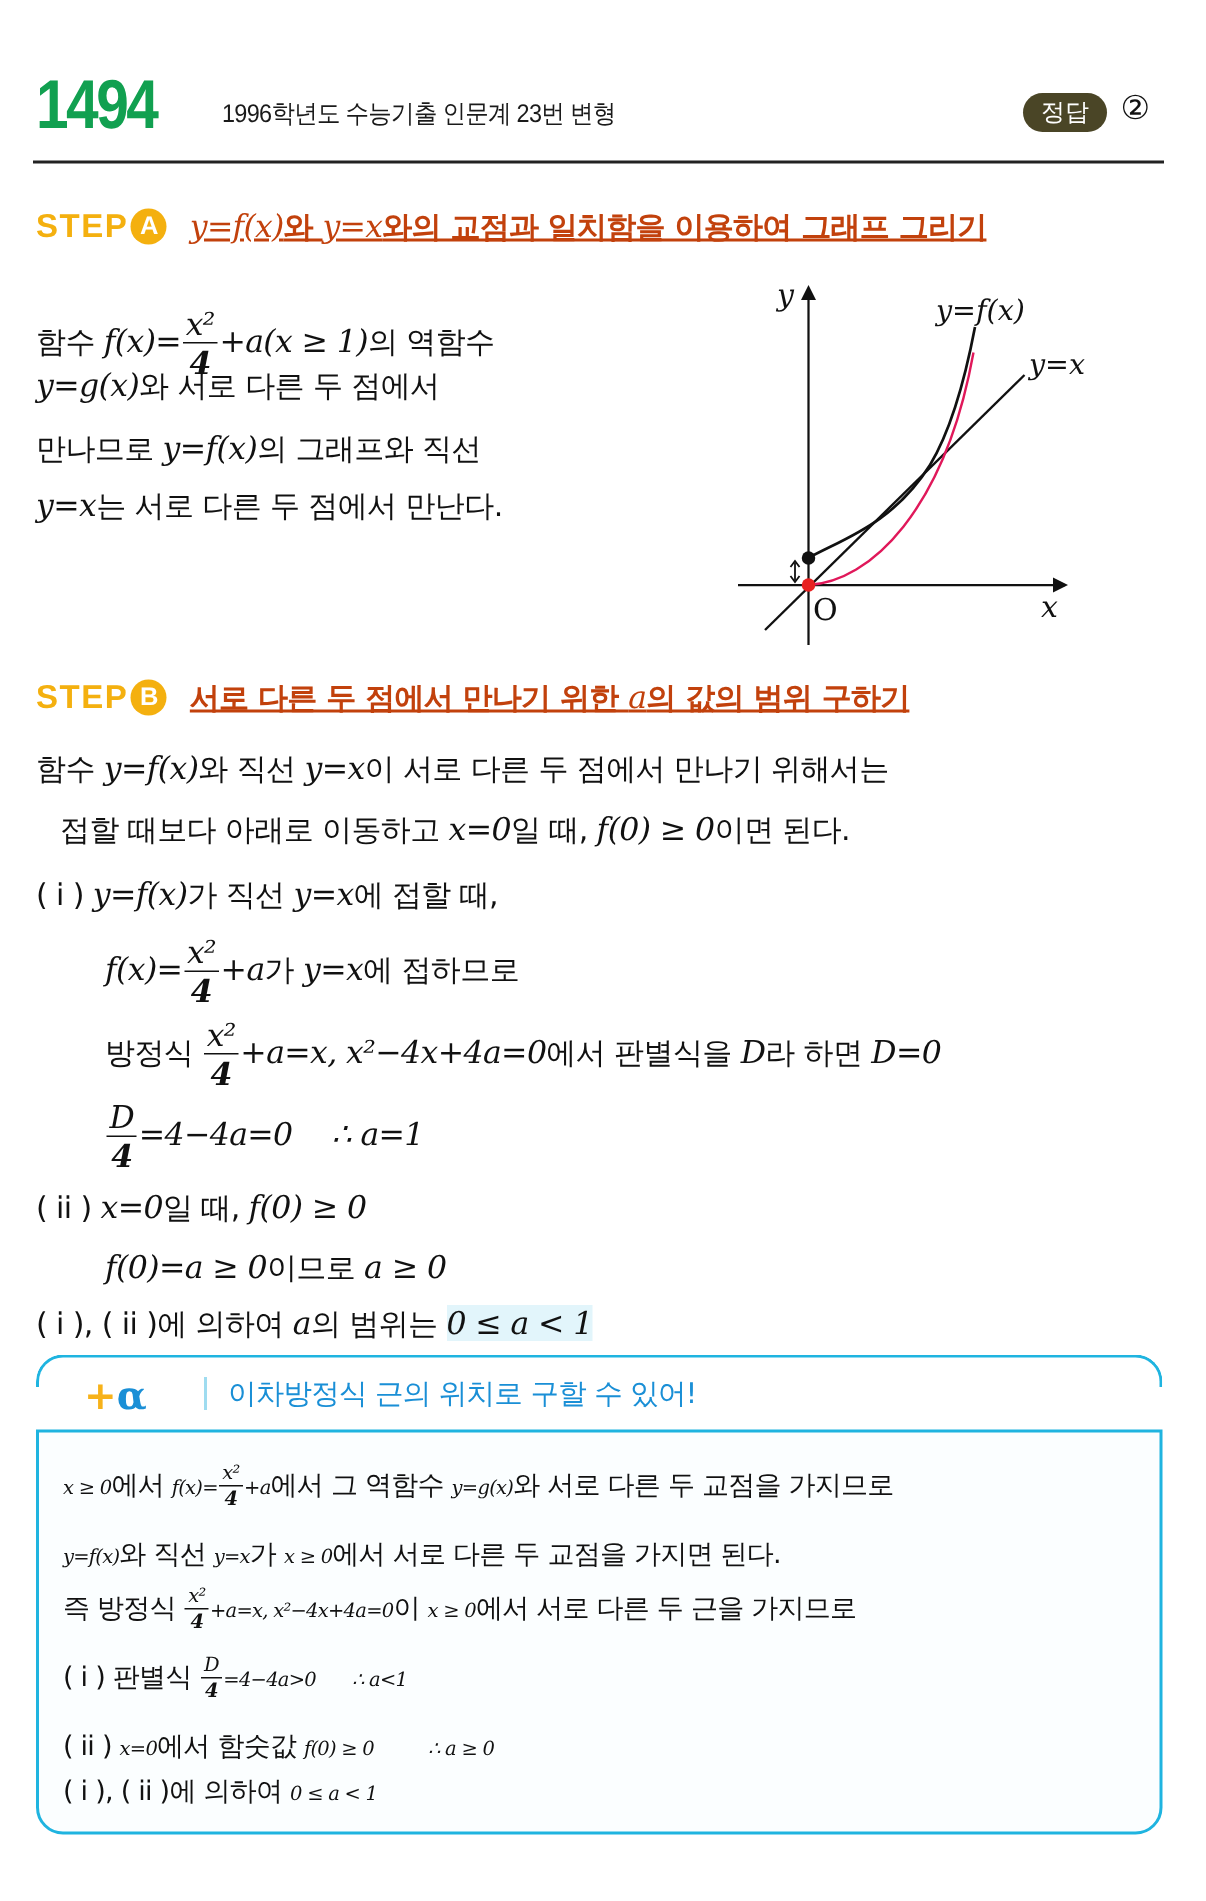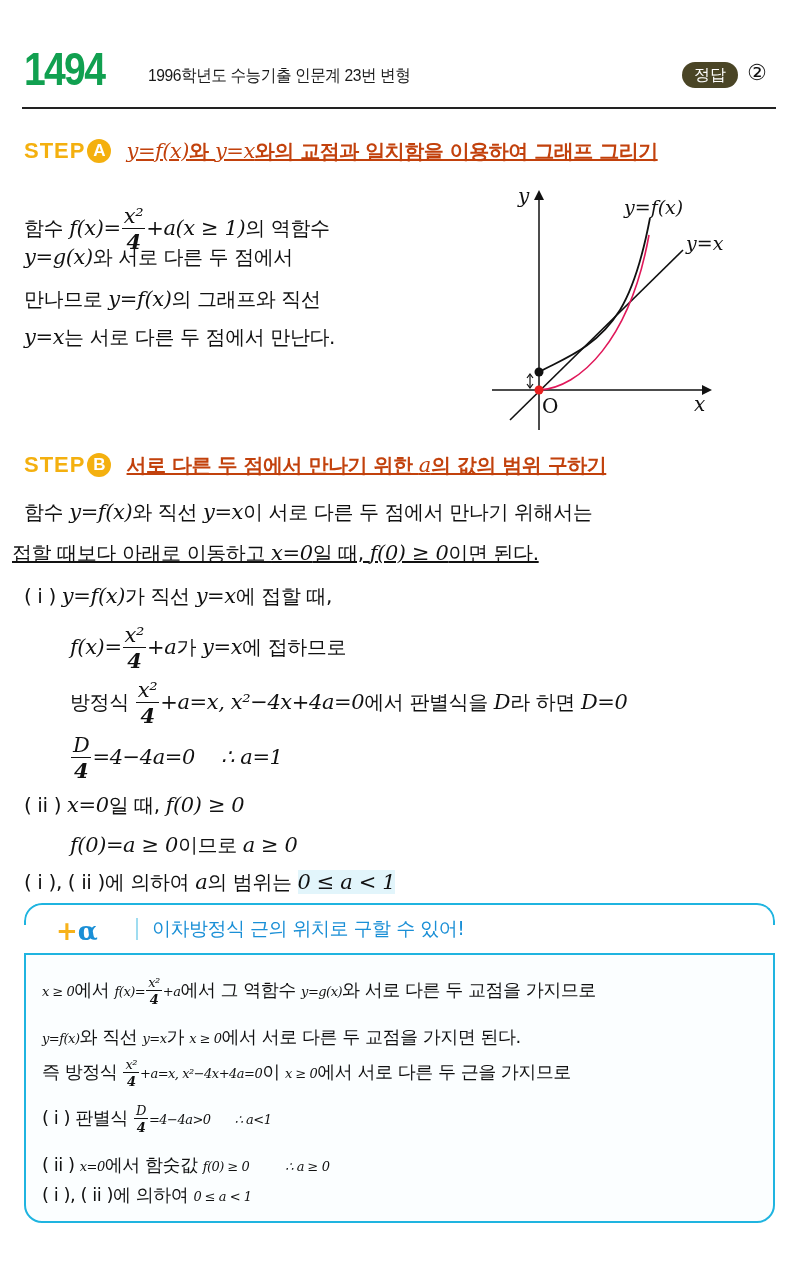--- a/index.html
+++ b/index.html
@@ -123,21 +123,21 @@
 </div>
 
 <div class="abs" style="left:24px; top:452px; white-space:nowrap;">
   <span class="step"><span>STEP</span><span class="step-circle">B</span></span>
   <span class="step-title" style="margin-left:10px;"><span>서로 다른 두 점에서 만나기 위한 </span><span class="m">a</span><span>의 값의 범위 구하기</span></span>
 </div>
 
 <div class="abs body-text" style="left:24px; top:500px;">
   <span>함수 </span><span class="m">y=f(x)</span><span>와 직선 </span><span class="m">y=x</span><span>이 서로 다른 두 점에서 만나기 위해서는</span>
 </div>
-<div class="abs body-text" style="left:12px; top:541px;text-decoration:underline;">
+<div class="abs body-text" style="left:40px; top:541px;">
   <span>접할 때보다 아래로 이동하고 </span><span class="m">x=0</span><span>일 때, </span><span class="m">f(0) ≥ 0</span><span>이면 된다.</span>
 </div>
 
 <div class="abs body-text" style="left:24px; top:584px;">
   <span>( i )</span> <span class="m">y=f(x)</span><span>가 직선 </span><span class="m">y=x</span><span>에 접할 때,</span>
 </div>
 <div class="abs body-text" style="left:70px; top:625px;">
   <span class="m">f(x)=</span><span class="frac m"><span class="num">x²</span><span class="den">4</span></span><span class="m">+a</span><span>가 </span><span class="m">y=x</span><span>에 접하므로</span>
 </div>
 <div class="abs body-text" style="left:70px; top:680px;">

